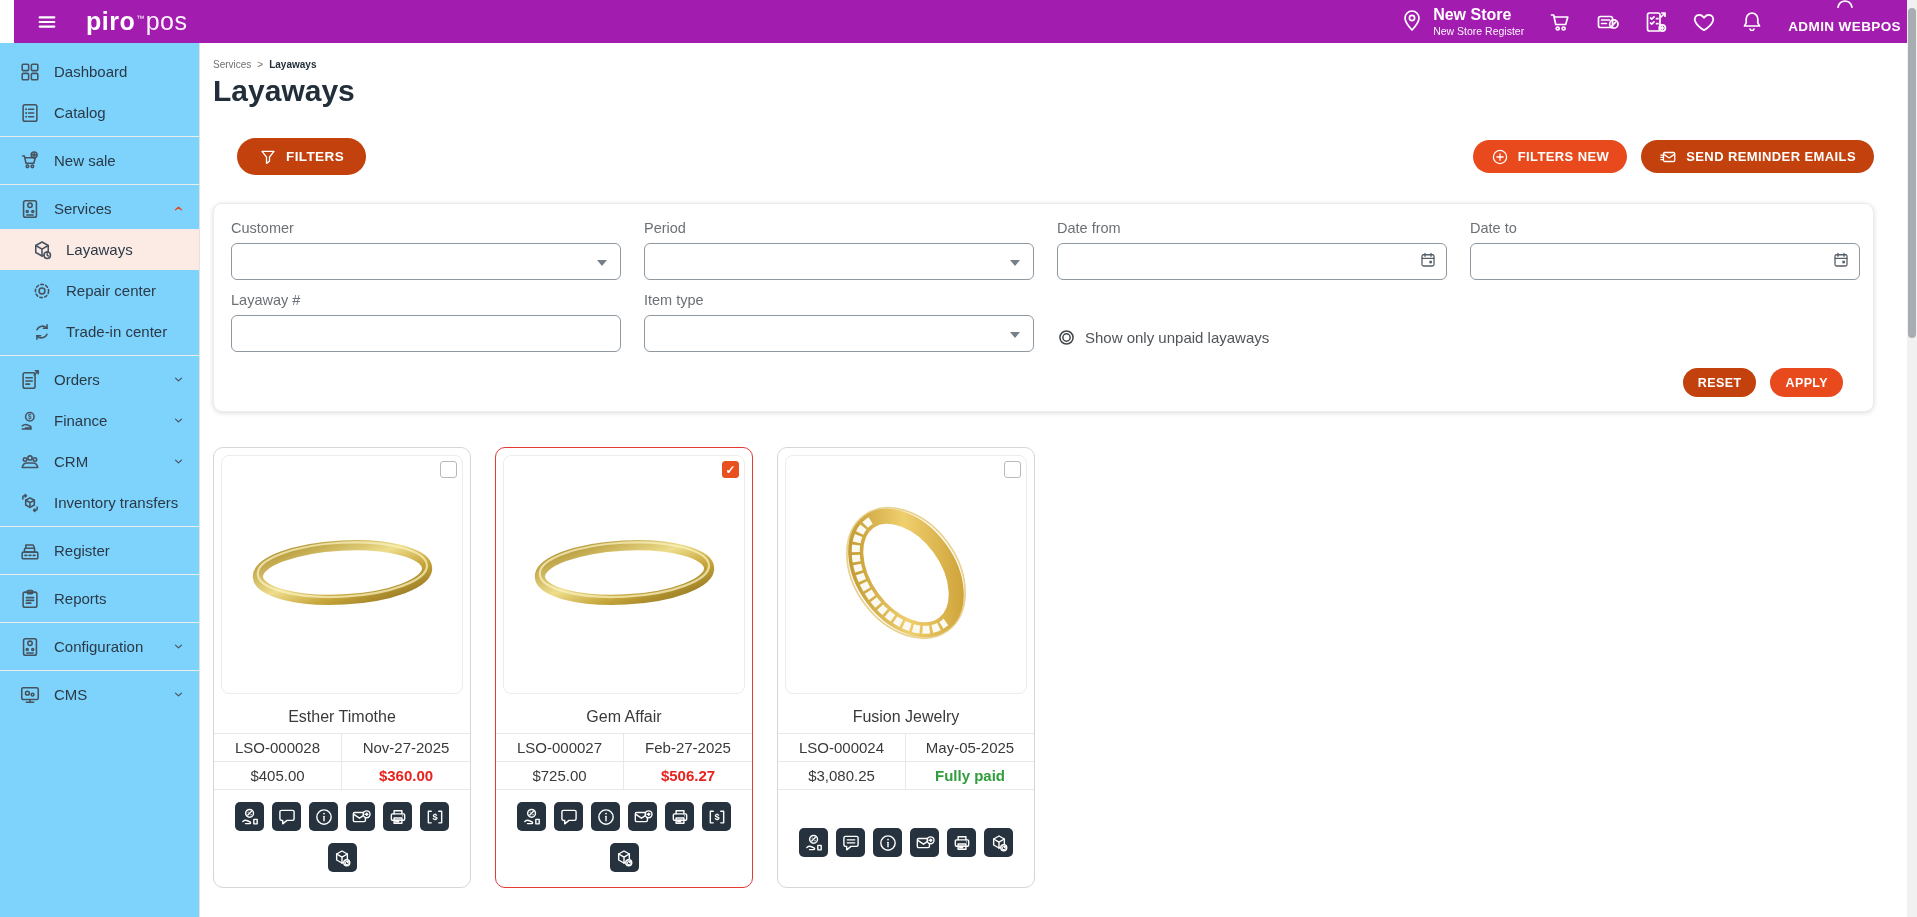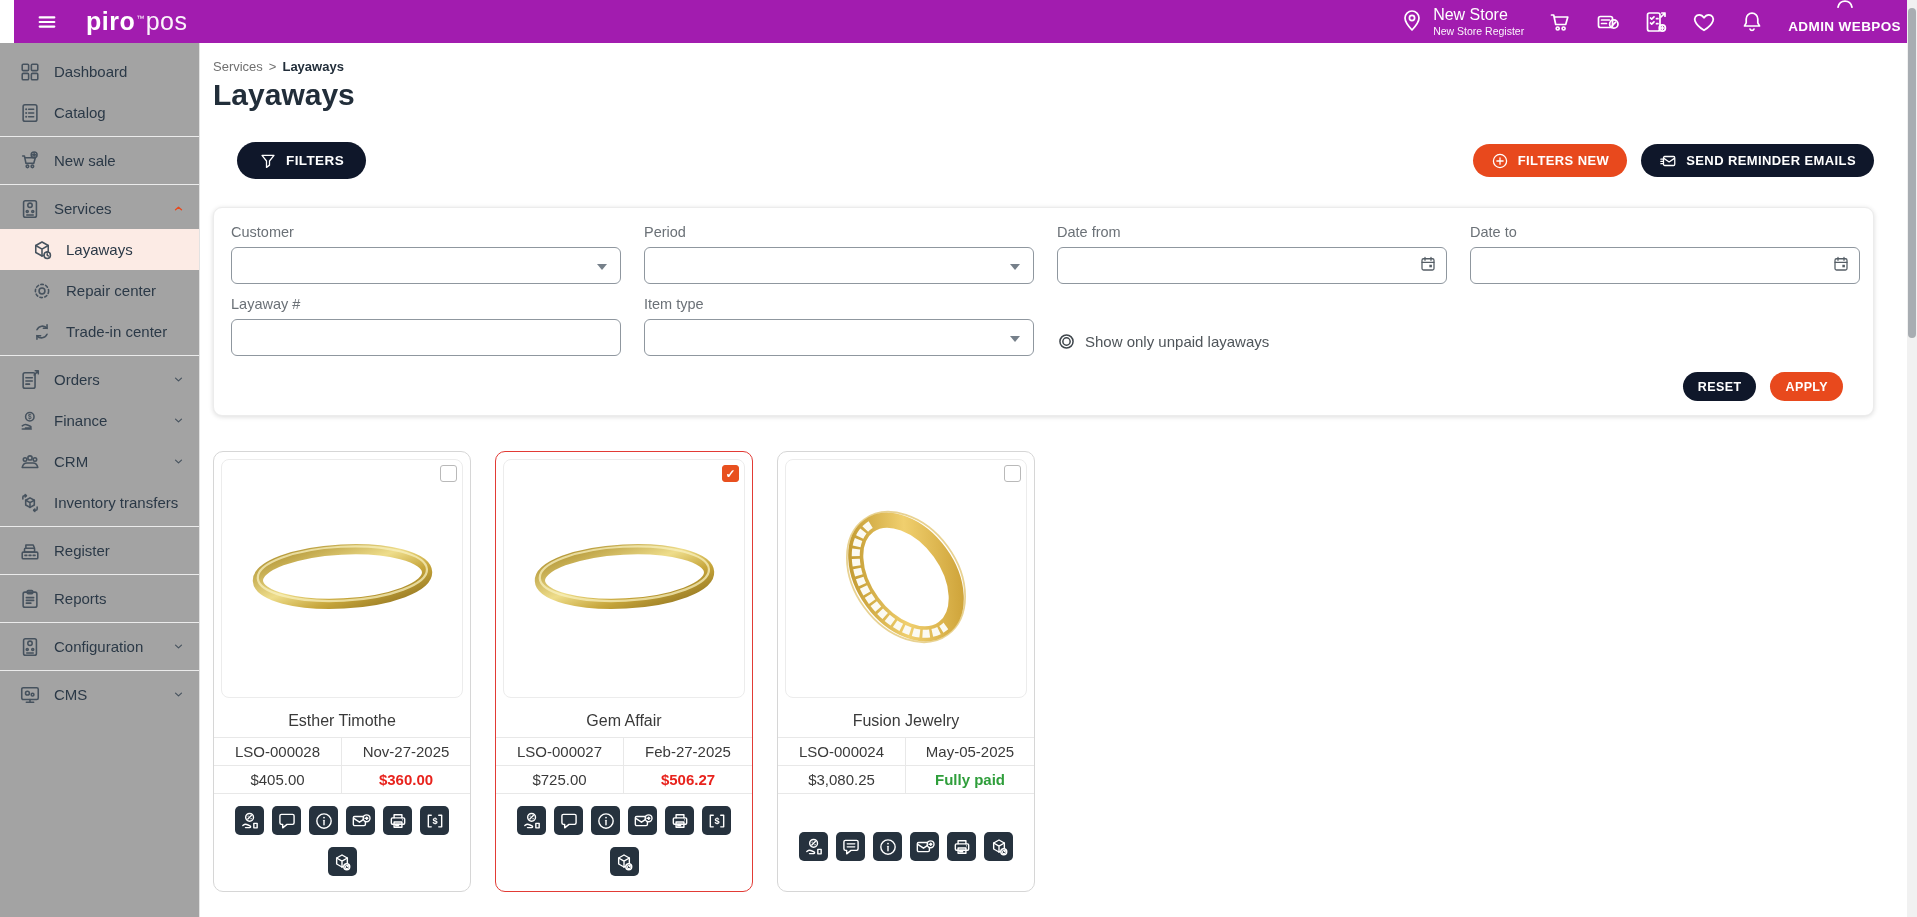--- a/index.html
+++ b/index.html
@@ -13,48 +13,48 @@
   
   header{position:absolute;top:0;left:0;width:1917px;height:43px;background:#a21caf;display:flex;align-items:center;color:#fff;z-index:5;margin-left:14px;}
   .h-left{display:flex;align-items:center;gap:28px;padding-left:22px;}
   .hamburger{color:#fff;cursor:pointer;}
   .logo{font-size:25px;letter-spacing:.5px;cursor:pointer;}
   .logo b{font-weight:700;}
   .logo sup{font-size:8px;vertical-align:super;margin:0 1px 0 1px;font-weight:400;}
   .logo span{font-weight:300;opacity:.95;}
   .h-right{margin-left:auto;display:flex;align-items:center;gap:24px;padding-right:30px;}
   .store{display:flex;align-items:center;gap:9px;cursor:pointer;}
-  .store-name{font-size:16px;font-weight:400;line-height:1.15;}
+  .store-name{font-size:16px;font-weight:700;line-height:1.15;}
   .store-reg{font-size:10.5px;font-weight:400;opacity:.95;}
   .h-ic{cursor:pointer;color:#fff;}
   .h-ic svg{width:24px;height:24px;}
   .user{display:flex;align-items:center;gap:8px;cursor:pointer;font-size:13.5px;font-weight:700;letter-spacing:.4px;flex-direction:column;}
 
   
-  nav{position:absolute;top:43px;left:0;width:200px;height:874px;background:#a3a3a3;border-right:1px solid #e2e2e2;padding-top:8px;z-index:4;}
+  nav{position:absolute;top:43px;left:0;width:200px;height:874px;background:#7dd3fc;border-right:1px solid #e2e2e2;padding-top:8px;z-index:4;}
   .s-item{height:41px;display:flex;align-items:center;gap:13px;padding-left:19px;font-size:15px;color:#2b3947;cursor:pointer;position:relative;}
   .s-item .icn{color:#46525e;}
   .s-item.sub{padding-left:31px;}
   .s-item.active{background:#fcebe5;}
   .s-chev{margin-left:auto;margin-right:14px;color:#5a646e;}
   .s-chev svg{width:13px;height:13px;}
   .s-chev.red{color:#e8491d;}
   .s-div{border-bottom:1px solid #ebebeb;margin:3px 0;}
 
   
   main{position:absolute;top:43px;left:200px;width:1717px;height:874px;padding:16px 43px 0 13px;}
-  .breadcrumb{font-size:13px;color:#707070;}
+  .breadcrumb{font-size:10px;color:#707070;}
   .breadcrumb b{color:#222e3a;}
   .breadcrumb .sep{margin:0 6px;}
   h1{margin:4px 0 0 0;font-size:30px;font-weight:700;color:#222e3a;}
 
   .toolbar{display:flex;align-items:center;margin-top:30px;}
   .pill{display:inline-flex;align-items:center;gap:9px;border:none;border-radius:19px;font-weight:700;font-family:inherit;color:#fff;cursor:pointer;letter-spacing:.4px;}
   .pill .icn{color:#fff;}
-  .pill.navy{background:#0f172a;}
+  .pill.navy{background:#c2410c;}
   .pill.orange{background:#e8491d;}
   .btn-filters{height:37px;padding:0 22px;font-size:13.5px;margin-left:24px;}
   .btn-create{height:33px;padding:0 18px;font-size:13px;margin-left:auto;}
   .btn-send{height:33px;padding:0 18px;font-size:13px;margin-left:14px;}
 
   
   .panel{margin-top:28px;width:1661px;background:#fff;border:1px solid #ececec;border-radius:9px;box-shadow:0 1px 5px rgba(0,0,0,.14);padding:16px 17px 14px 17px;}
   .fgrid{display:grid;grid-template-columns:repeat(4,390px);column-gap:23px;row-gap:12px;}
   .flabel{font-size:14.5px;color:#6b7177;margin-bottom:7px;}
   .finput{height:37px;border:1.2px solid #8f979f;border-radius:6px;background:#fff;position:relative;cursor:text;}

